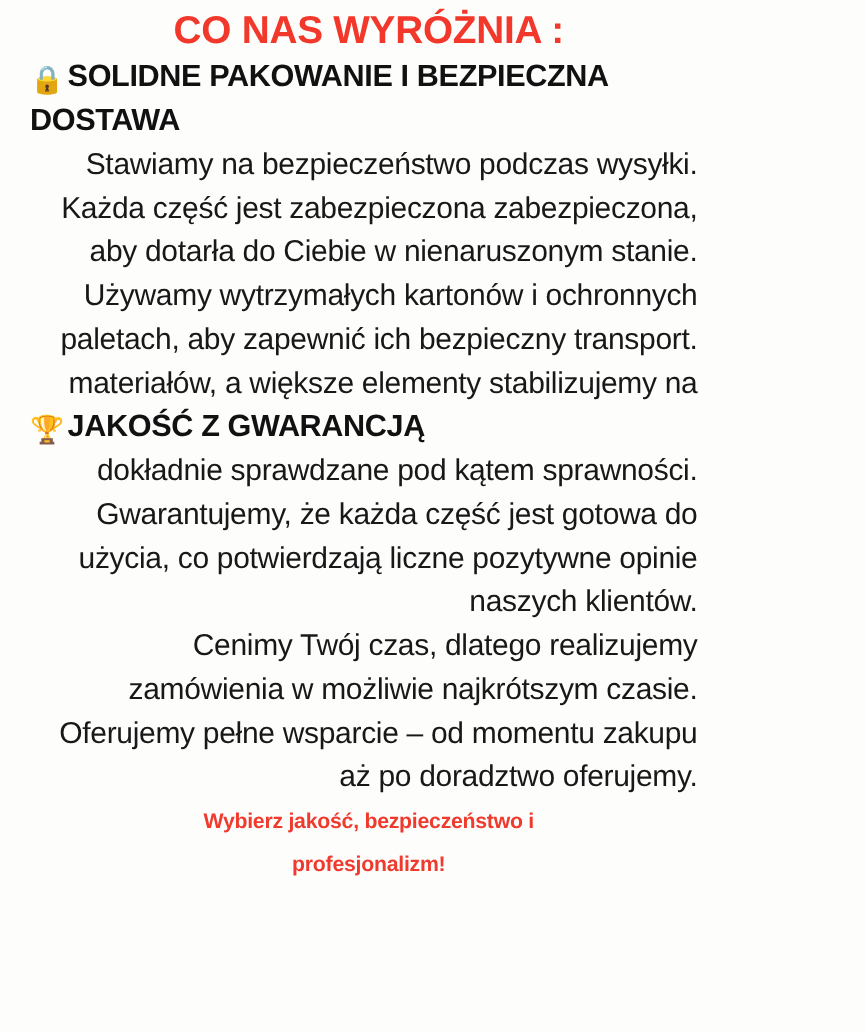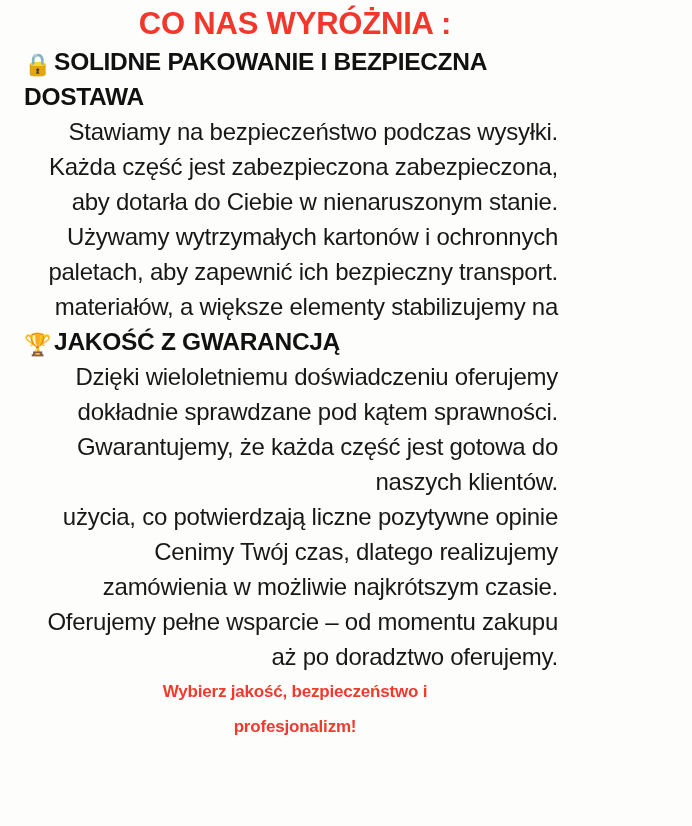--- a/index.html
+++ b/index.html
@@ -111,25 +111,24 @@
     <div class="body-text">Używamy wytrzymałych kartonów i ochronnych</div>
     <div class="body-text">paletach, aby zapewnić ich bezpieczny transport.</div>
     <div class="body-text">materiałów, a większe elementy stabilizujemy na</div>
   </div>
 
   <div class="section">
     <div class="section-heading">
       <span class="emoji emoji-trophy">🏆</span><span>JAKOŚĆ Z GWARANCJĄ</span>
     </div>
 
-    <div class="body-text">Dzięki wieloletniemu doświadczeniu oferujemy</div>
     <div class="body-text">dokładnie sprawdzane pod kątem sprawności.</div>
     <div class="body-text">Gwarantujemy, że każda część jest gotowa do</div>
+    <div class="body-text">użycia, co potwierdzają liczne pozytywne opinie</div>
     <div class="body-text">naszych klientów.</div>
-    <div class="body-text">użycia, co potwierdzają liczne pozytywne opinie</div>
   </div>
 
   <div class="section">
 
     <div class="body-text">Cenimy Twój czas, dlatego realizujemy</div>
     <div class="body-text">zamówienia w możliwie najkrótszym czasie.</div>
     <div class="body-text">Oferujemy pełne wsparcie – od momentu zakupu</div>
     <div class="body-text">aż po doradztwo oferujemy.</div>
   </div>
 

